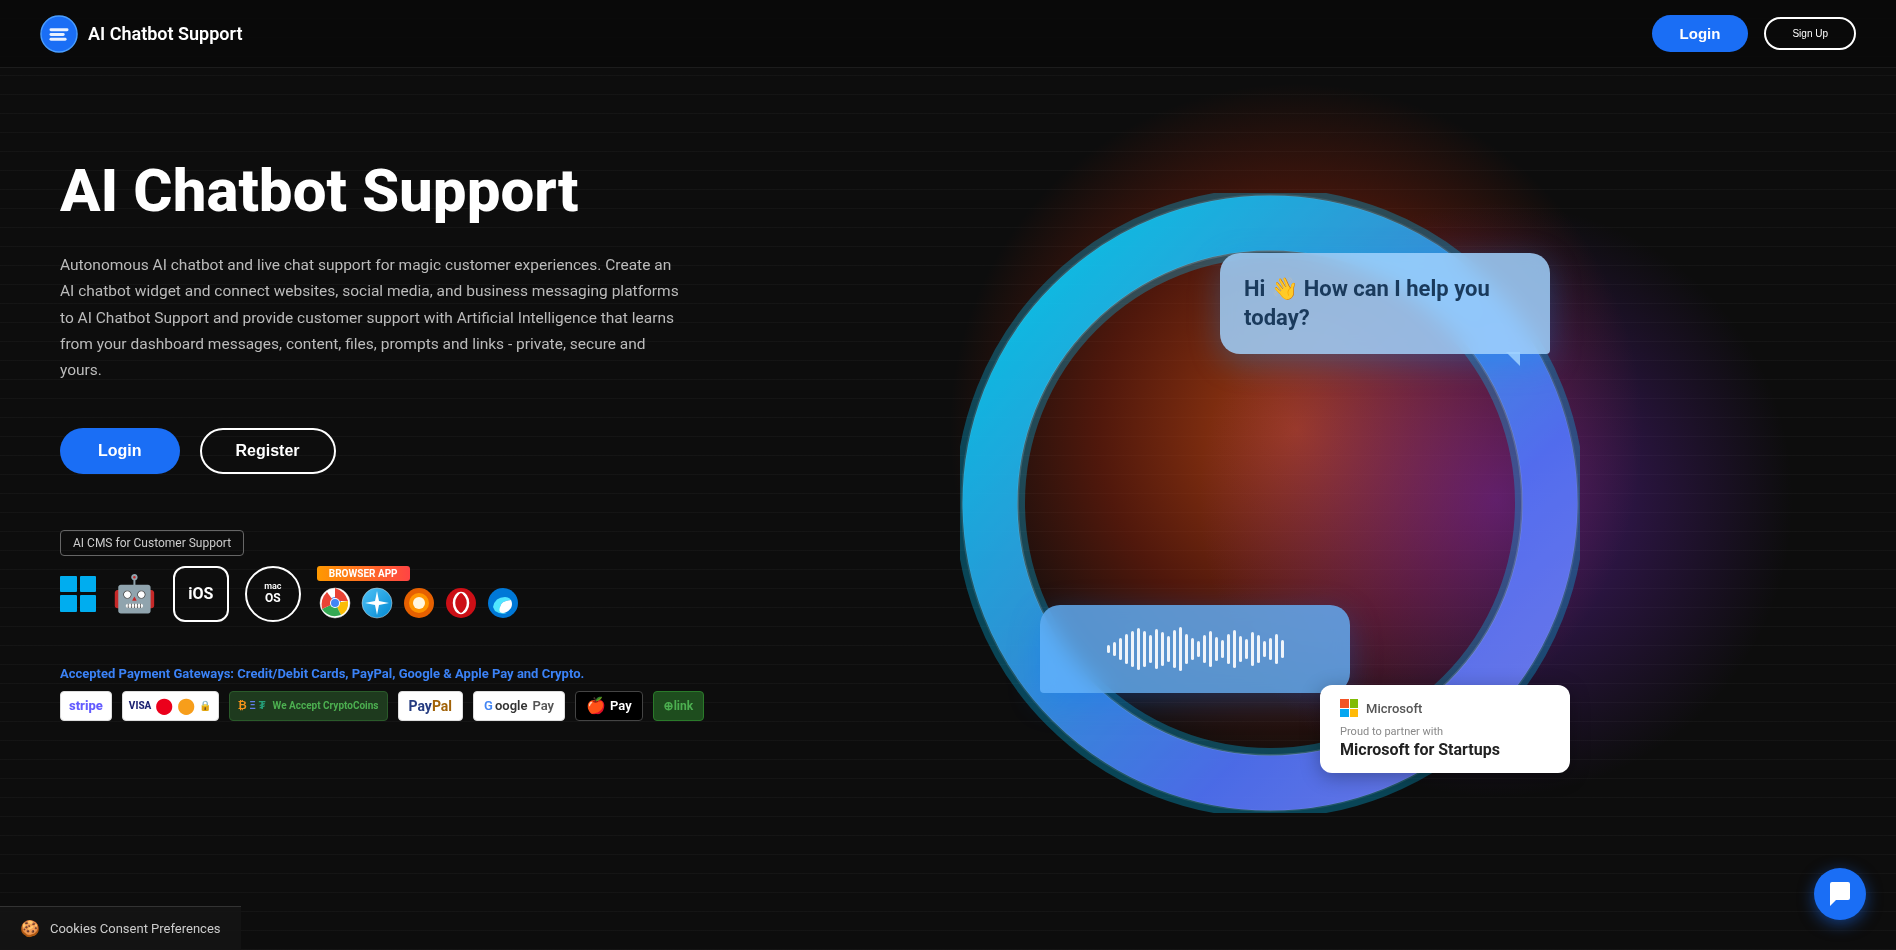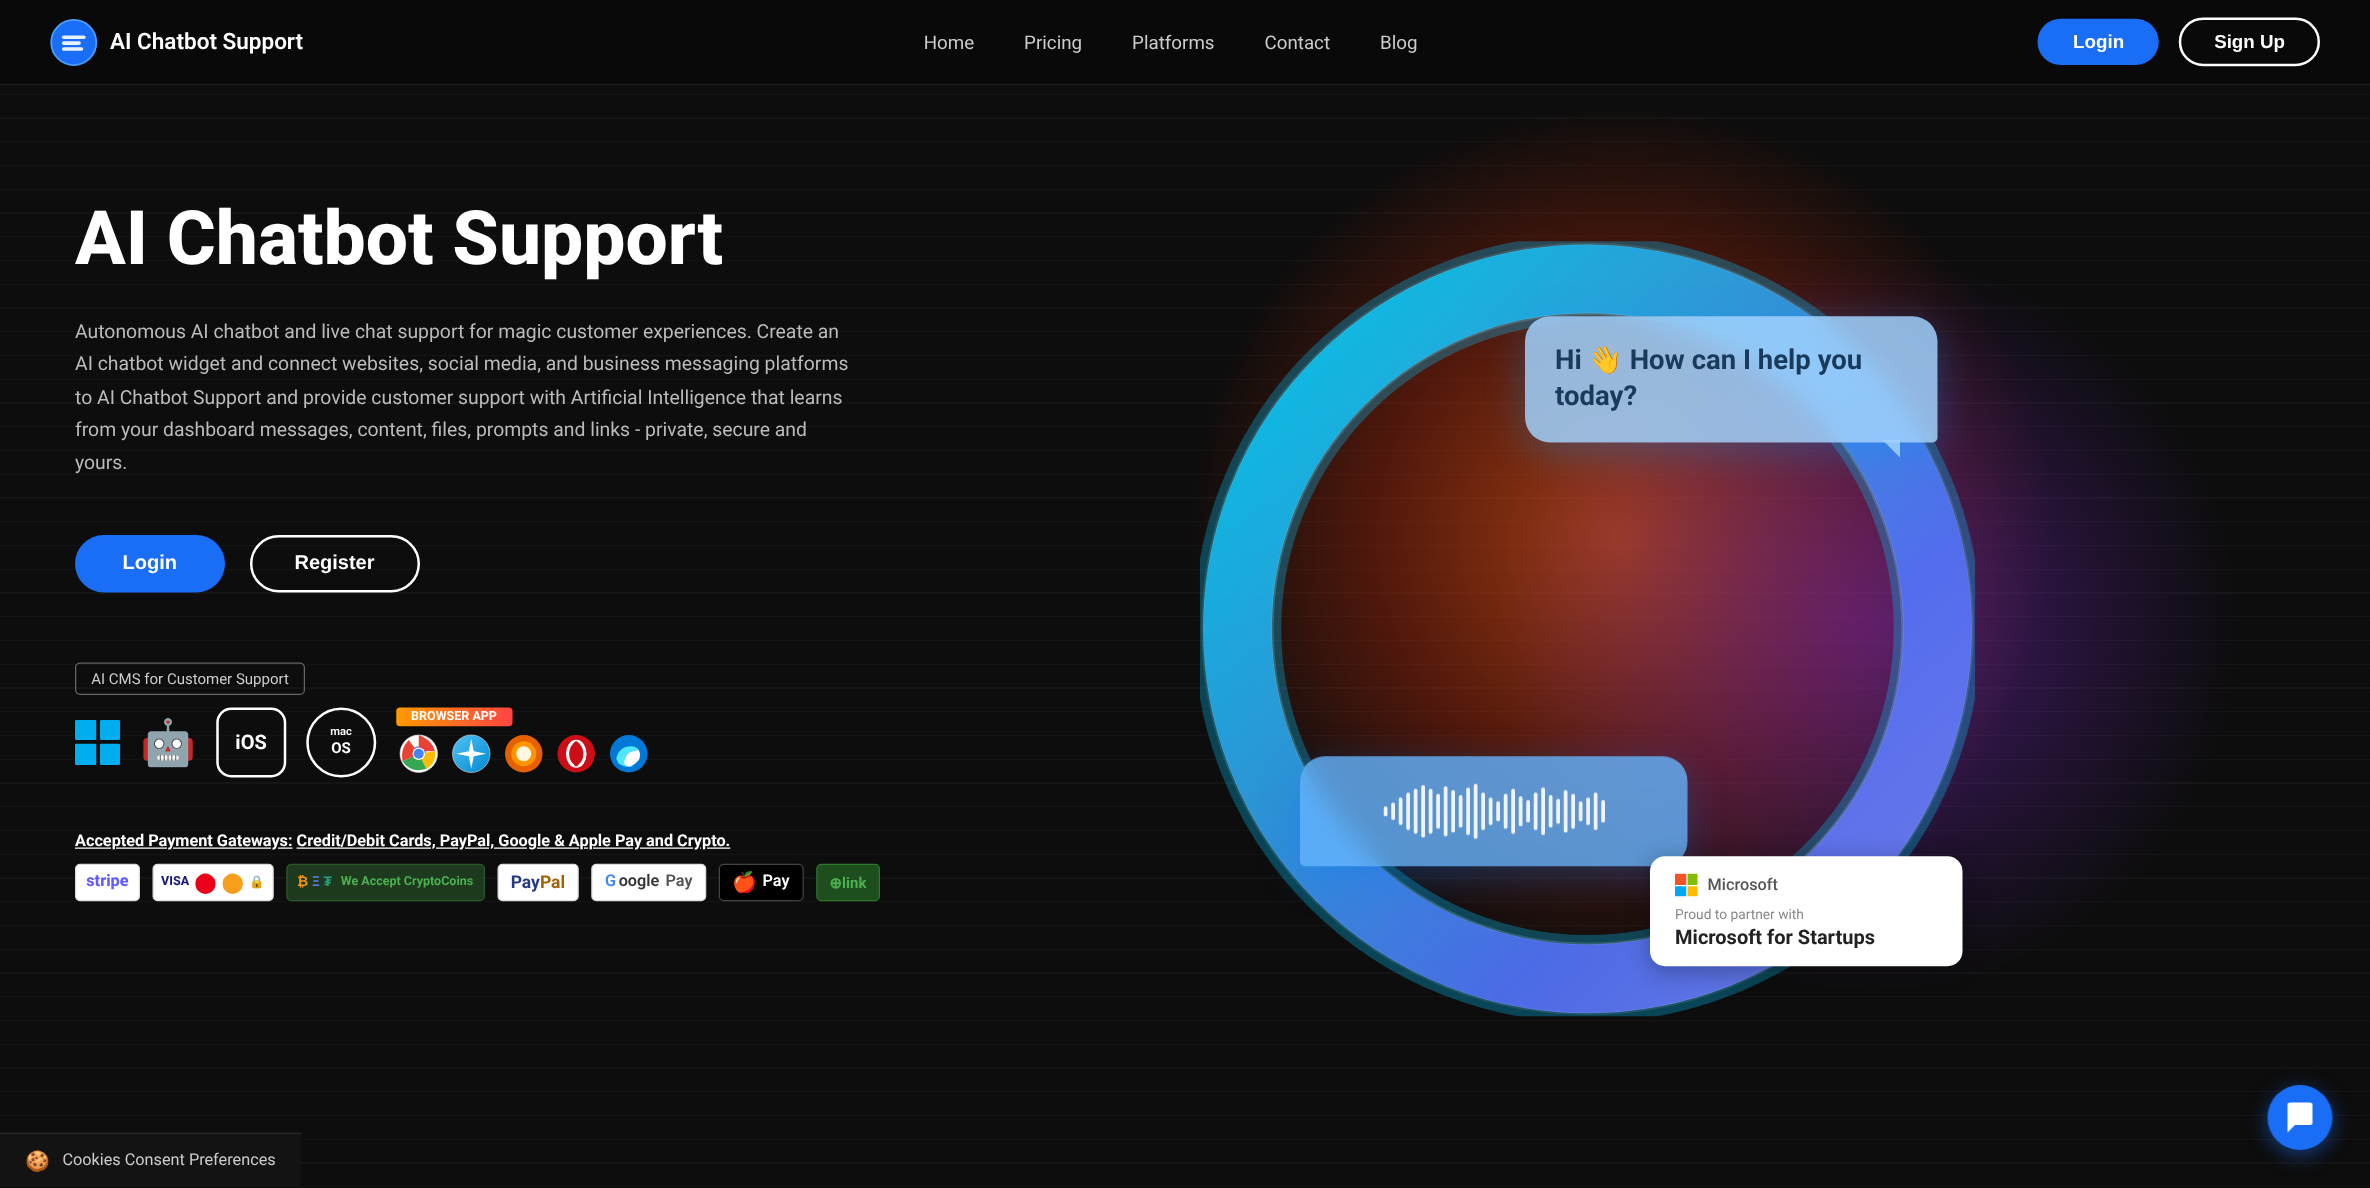--- a/index.html
+++ b/index.html
@@ -118,22 +118,22 @@
       font-weight: 600;
       cursor: pointer;
     }
 
     .btn-signup {
       background: transparent;
       color: #fff;
       border: 2px solid #fff;
       padding: 9px 26px;
       border-radius: 24px;
-      font-size: 15px;
-      font-weight: 700;
+      font-size: 10px;
+      font-weight: 400;
       cursor: pointer;
     }
 
     
     .hero {
       position: relative;
       z-index: 2;
       display: flex;
       align-items: flex-start;
       justify-content: space-between;
@@ -267,22 +267,21 @@
     }
 
     .payment-label {
       font-size: 13px;
       color: #bbb;
       margin-bottom: 10px;
     }
 
     .payment-label span {
       font-weight: 700;
-      color: #ffffff;
-      text-decoration: underline;
+      color: #3b82f6;
     }
 
     .payment-icons-row {
       display: flex;
       align-items: center;
       gap: 10px;
       flex-wrap: wrap;
     }
 
     .payment-badge {
@@ -611,27 +610,20 @@
 
     <svg class="nav-logo" viewBox="0 0 40 40">
       <circle cx="20" cy="20" r="19" fill="#1a6ef5" stroke="#4a9eff" stroke-width="1.5"></circle>
       <rect x="10" y="14" width="20" height="3" rx="1.5" fill="#fff" opacity="0.9"></rect>
       <rect x="10" y="19" width="16" height="3" rx="1.5" fill="#fff" opacity="0.9"></rect>
       <rect x="10" y="24" width="18" height="3" rx="1.5" fill="#fff" opacity="0.9"></rect>
     </svg>
     <span class="nav-brand-name">AI Chatbot Support</span>
   </div>
 
-  <ul class="nav-links">
-    <li><a>Home</a></li>
-    <li><a>Pricing</a></li>
-    <li><a>Platforms</a></li>
-    <li><a>Contact</a></li>
-    <li><a>Blog</a></li>
-  </ul>
 
   <div class="nav-actions">
     <button class="btn-login">Login</button>
     <button class="btn-signup">Sign Up</button>
   </div>
 </nav>
 
 <section class="hero">
 
   <div class="hero-left">

